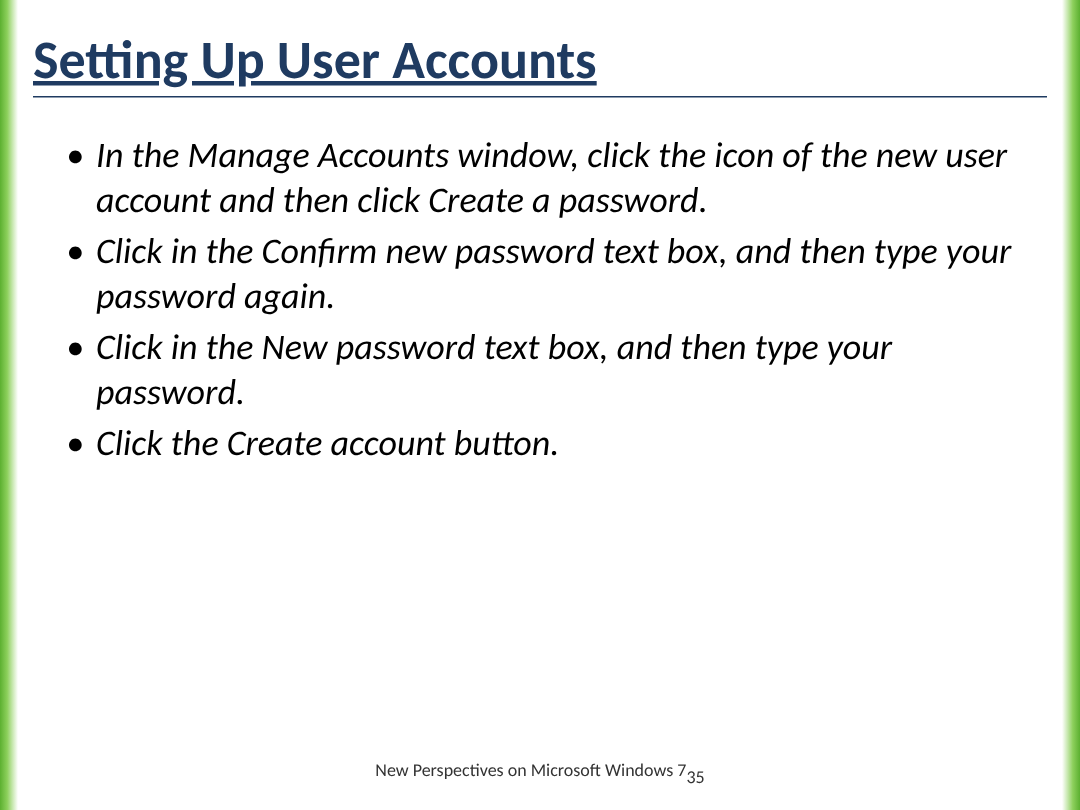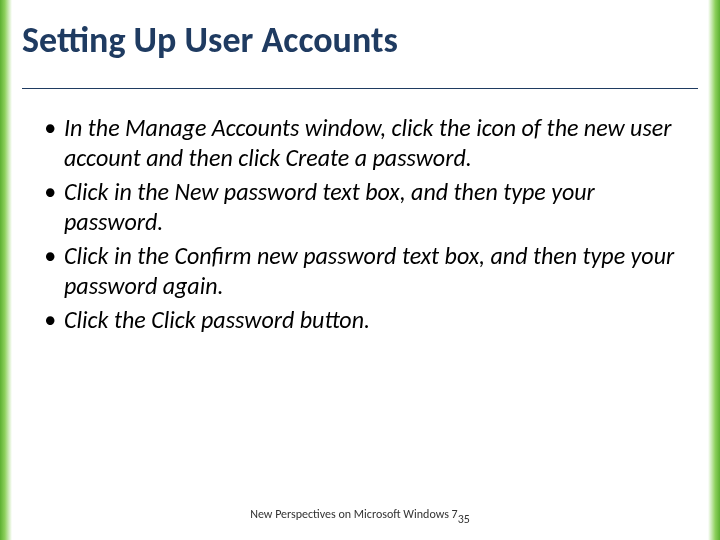--- a/index.html
+++ b/index.html
@@ -35,23 +35,24 @@
       position: absolute;
       left: 22px;
       right: 22px;
       top: 18px;
       bottom: 0;
     }
     .title {
       font-size: 36px;
       font-weight: bold;
       color: #1f3b61;
-      padding-bottom: 26px;
+      padding-bottom: 2px;
       border-bottom: 1.5px solid #1f3b61;
       margin-bottom: 24px;
+      text-decoration: underline;
     }
     .bullets {
       list-style: none;
       padding-left: 22px;
       padding-right: 10px;
       font-style: italic;
     }
     .bullets li {
       position: relative;
       font-size: 24px;
@@ -88,22 +89,22 @@
 </head>
 <body>
 
 <div class="left-border"></div>
 <div class="right-border"></div>
 
 <div class="content">
   <h1 class="title">Setting Up User Accounts</h1>
   <ul class="bullets">
     <li>In the Manage Accounts window, click the icon of the new user account and then click Create a password.</li>
+    <li>Click in the Confirm new password text box, and then type your password again.</li>
     <li>Click in the New password text box, and then type your password.</li>
-    <li>Click in the Confirm new password text box, and then type your password again.</li>
-    <li>Click the Click password button.</li>
+    <li>Click the Create account button.</li>
   </ul>
 </div>
 
 <div class="footer">
   <span>New Perspectives on Microsoft Windows 7</span>
   <span class="page-num">35</span>
 </div>
 
 </body></html>

